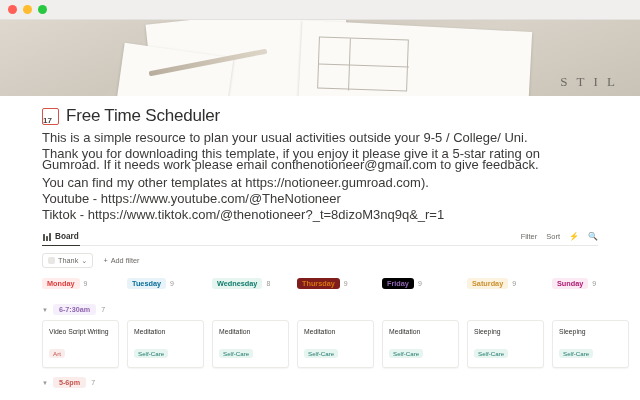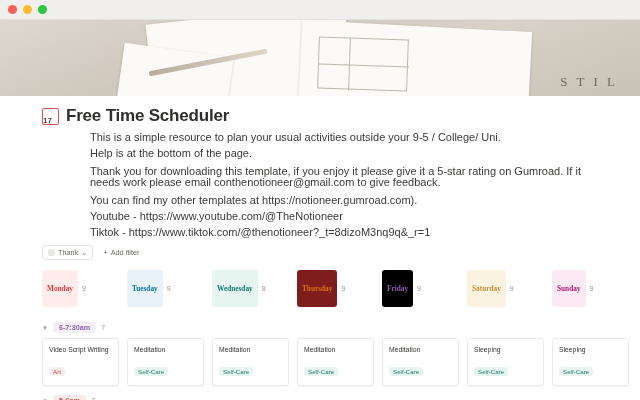--- a/index.html
+++ b/index.html
@@ -55,23 +55,23 @@
   .page { padding: 10px 42px 0 42px; }
   .title-row { display: flex; align-items: center; gap: 7px; margin-bottom: 6px; }
   .cal-icon {
     width: 17px; height: 17px; border-radius: 2px; background:#fff;
     border:1px solid #d6534a; position: relative; overflow:hidden; flex:none;
   }
   .cal-icon .top { height: 5px; background:#e4584d; }
   .cal-icon .day {
     font-size: 8px; color:#444; text-align:center; line-height:11px; font-weight:bold;
   }
-  h1 { font-size: 17px; font-weight: bold; color:#2f2f2e; letter-spacing:-.2px; }
-
-  .para { font-size: 11px; line-height: 11px; color: #3b3a38; margin-bottom: 7px; margin-left: 48px; }
+  h1 { font-size: 17px; font-weight: normal; color:#2f2f2e; letter-spacing:-.2px; }
+
+  .para { font-size: 13px; line-height: 11px; color: #3b3a38; margin-bottom: 7px; }
   .para.tight { margin-bottom: 5px; }
 
   
   .db-tabs {
     display:flex; align-items:center; justify-content: space-between;
     border-bottom: 1px solid #e9e8e6; margin-top: 10px; padding-bottom: 3px;
   }
   .tab { display:flex; align-items:center; gap:4px; font-size:8.2px; color:#33322f;
          font-weight:bold; padding: 2px 1px 4px 1px; border-bottom: 1.5px solid #37352f;
          margin-bottom:-4px; }
@@ -88,21 +88,21 @@
     display:flex; align-items:center; gap:3px; font-size:7.3px; color:#6b6964;
     border:1px solid #e4e3e0; border-radius:3px; padding:2px 5px; background:#fff;
   }
   .chip.plain { border:none; padding:2px 2px; }
   .sel-sq { width:7px; height:7px; border-radius:2px; background:#e8e7e4; display:inline-block;}
 
   
   .board { display:flex; gap:8px; margin-top: 10px; }
   .col { width: 77px; flex: none; }
   .col-head { display:flex; align-items:center; gap:4px; margin-bottom: 6px; }
-  .col-name { font-size: 7.3px; font-weight:bold; padding:14px 5px; border-radius:3px;font-family:Liberation Serif, serif; }
+  .col-name { font-size: 7.3px; font-weight:bold; padding:1px 5px; border-radius:3px; }
   .col-count { font-size: 7px; color:#9a9893; }
 
   .group-label { display:flex; align-items:center; gap:5px; margin: 9px 0 5px 0; }
   .gl-chev { font-size:6px; color:#9d9b96; }
   .gl-pill { font-size:7.2px; font-weight:bold; padding:1px 6px; border-radius:3px; }
   .gl-count { font-size:7px; color:#9a9893; }
 
   .cards { display:flex; gap:8px; }
   .card {
     width: 77px; flex:none; background:#fff; border:1px solid #eceae7; border-radius:3px;
@@ -136,26 +136,41 @@
 
     <div class="title-row">
       <span class="cal-icon">
         <span class="top"></span>
         <span class="day">17</span>
       </span>
       <h1>Free Time Scheduler</h1>
     </div>
 
     <div class="para tight">This is a simple resource to plan your usual activities outside your 9-5 / College/ Uni.</div>
-    <div class="para">Help is at the bottom of the page.</div>
     <div class="para">Thank you for downloading this template, if you enjoy it please give it a 5-star rating on Gumroad. If it needs work please email conthenotioneer@gmail.com to give feedback.</div>
     <div class="para tight">You can find my other templates at https://notioneer.gumroad.com).</div>
     <div class="para tight">Youtube - https://www.youtube.com/@TheNotioneer</div>
     <div class="para">Tiktok - https://www.tiktok.com/@thenotioneer?_t=8dizoM3nq9q&amp;_r=1</div>
 
+    <div class="db-tabs">
+      <div class="tab">
+        <span class="board-ic">
+            <i></i>
+            <i></i>
+            <i></i>
+          </span>
+        <span>Board</span>
+      </div>
+      <div class="tb-right">
+        <span>Filter</span>
+        <span>Sort</span>
+        <span class="ic">⚡</span>
+        <span class="ic">🔍</span>
+      </div>
+    </div>
 
     <div class="filter-bar">
       <div class="chip">
         <span class="sel-sq"></span>
         <span>Thank</span>
         <span>⌄</span>
       </div>
       <div class="chip plain">
         <span>+</span>
         <span>Add filter</span>

